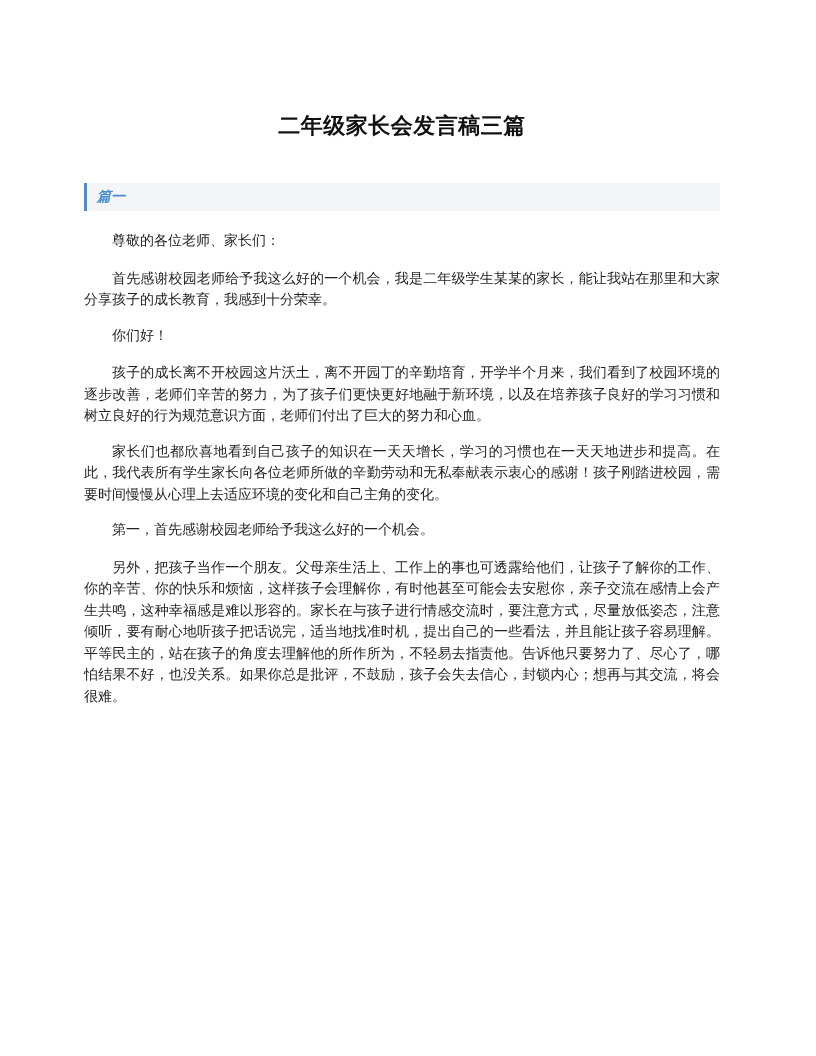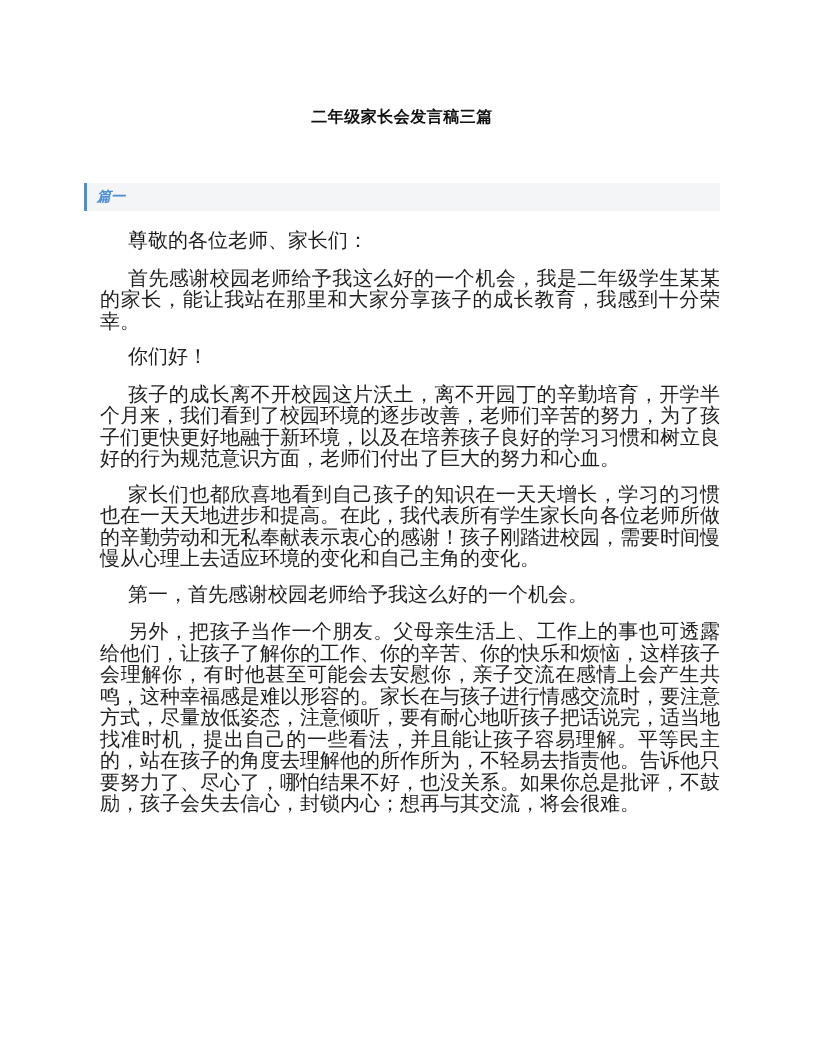--- a/index.html
+++ b/index.html
@@ -22,21 +22,21 @@
       width: 636px;
     }
     .doc-title {
       position: absolute;
       left: 0;
       top: 96px;
       width: 636px;
       text-align: center;
       font-family: "DejaVu Sans", "Liberation Sans", sans-serif;
       font-weight: bold;
-      font-size: 16px;
+      font-size: 22px;
       letter-spacing: 0.5px;
       color: #111111;
     }
     .section-heading {
       position: absolute;
       left: 0;
       top: 183px;
       width: 636px;
       height: 28px;
       background: #f3f5f6;
@@ -53,22 +53,22 @@
       font-size: 14px;
       color: #4a8fd6;
     }
     .body-text {
       position: absolute;
       left: 0;
       top: 230px;
       width: 636px;
     }
     .para {
-      margin: 0 0 14px 16px;
-      font-size: 20px;
+      margin: 0 0 14px 0;
+      font-size: 14px;
       line-height: 21.5px;
       text-indent: 28px;
       text-align: justify;
       color: #1f1f1f;
     }
     .para.short { margin-bottom: 16px; }
   </style>
 </head>
 <body>
 

